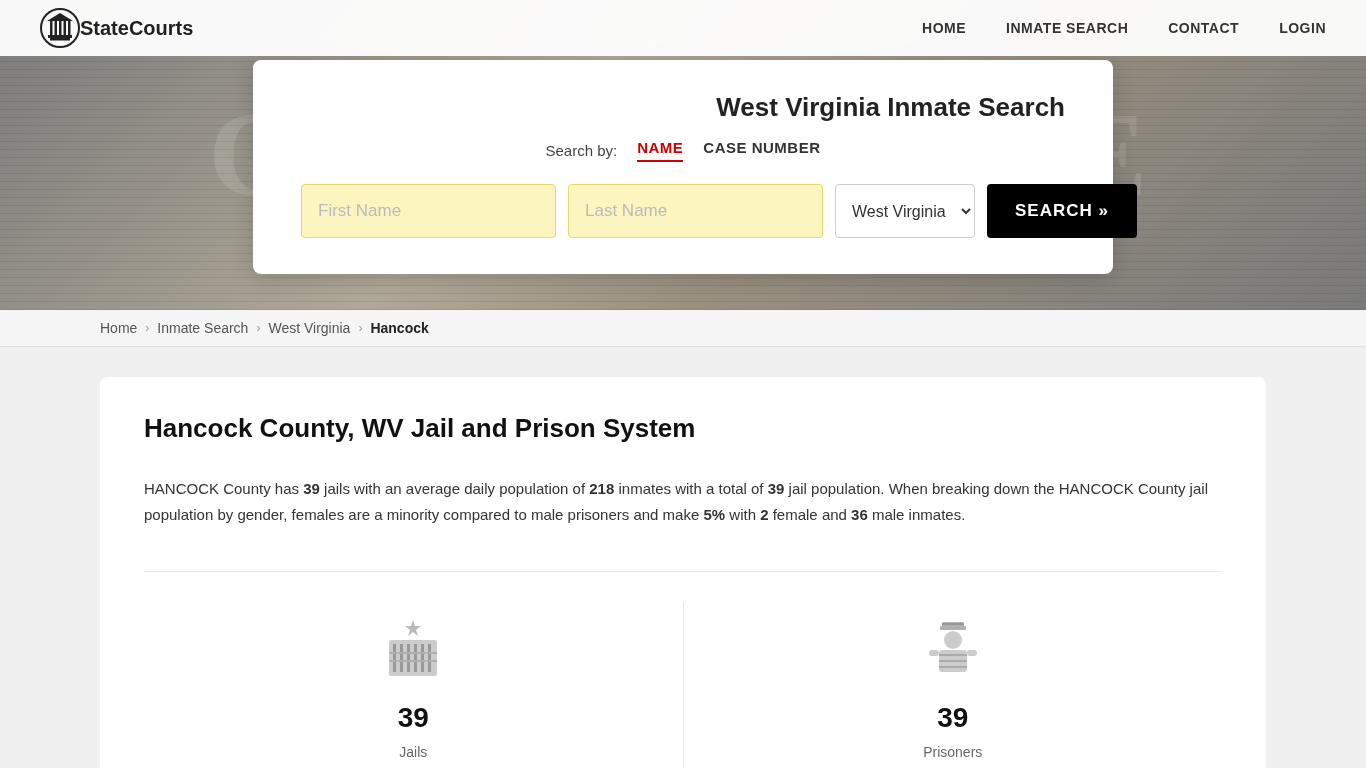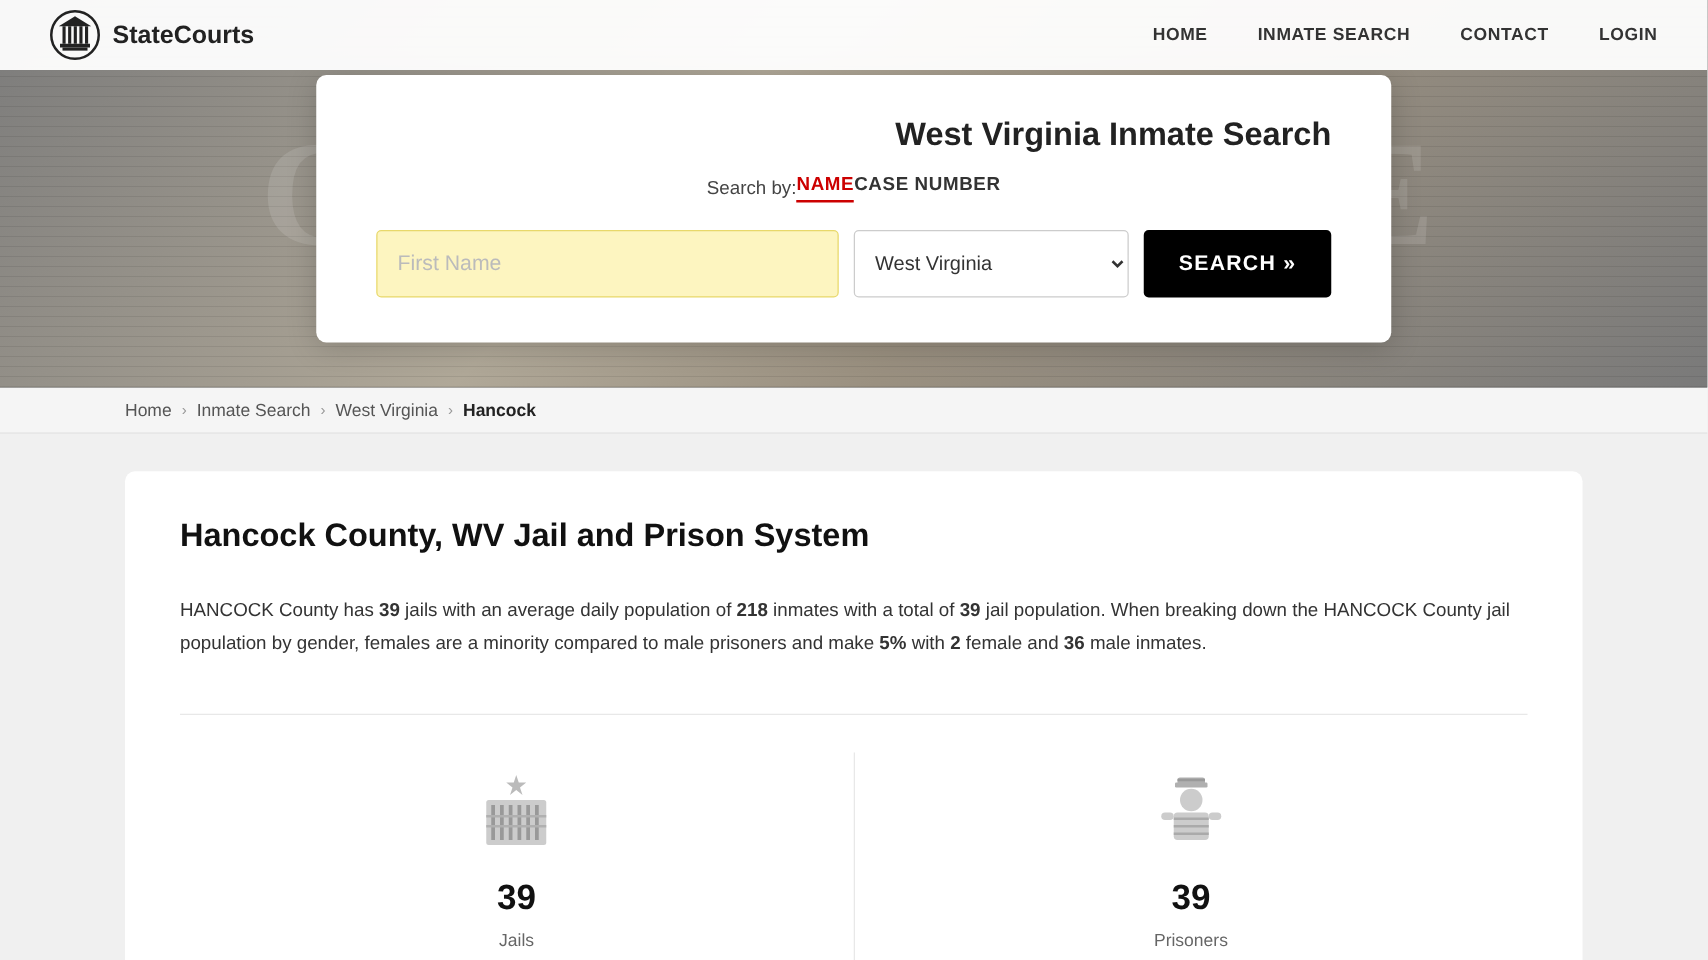--- a/index.html
+++ b/index.html
@@ -50,21 +50,20 @@
       display: flex;
       align-items: center;
       justify-content: space-between;
       padding: 0 40px;
       background: rgba(255,255,255,0.95);
       z-index: 10;
     }
     .logo {
       display: flex;
       align-items: center;
-      gap: 10px;
       cursor: pointer;
     }
     .logo-icon {
       width: 40px;
       height: 40px;
     }
     .logo-text {
       font-size: 20px;
       font-weight: 700;
       color: #222;
@@ -99,20 +98,21 @@
       text-align: right;
       font-size: 26px;
       font-weight: 700;
       color: #222;
       margin-bottom: 16px;
     }
     .search-by-row {
       display: flex;
       align-items: center;
       justify-content: center;
+      gap: 20px;
       margin-bottom: 22px;
     }
     .search-by-label {
       font-size: 15px;
       color: #444;
     }
     .search-tab {
       font-size: 15px;
       font-weight: 700;
       color: #333;
@@ -287,20 +287,21 @@
 
   <div class="search-card">
     <h1 class="search-card-title">West Virginia Inmate Search</h1>
     <div class="search-by-row">
       <span class="search-by-label">Search by:</span>
       <span class="search-tab active">NAME</span>
       <span class="search-tab">CASE NUMBER</span>
     </div>
     <div class="search-fields">
       <input class="search-input" type="text" placeholder="First Name" style="">
+      <input class="search-input" type="text" placeholder="Last Name" style="">
       <select class="state-select">
         <option>West Virginia</option>
         <option>Alabama</option>
         <option>Alaska</option>
         <option>Arizona</option>
         <option>California</option>
         <option>Colorado</option>
         <option>Florida</option>
         <option>Georgia</option>
         <option>New York</option>

